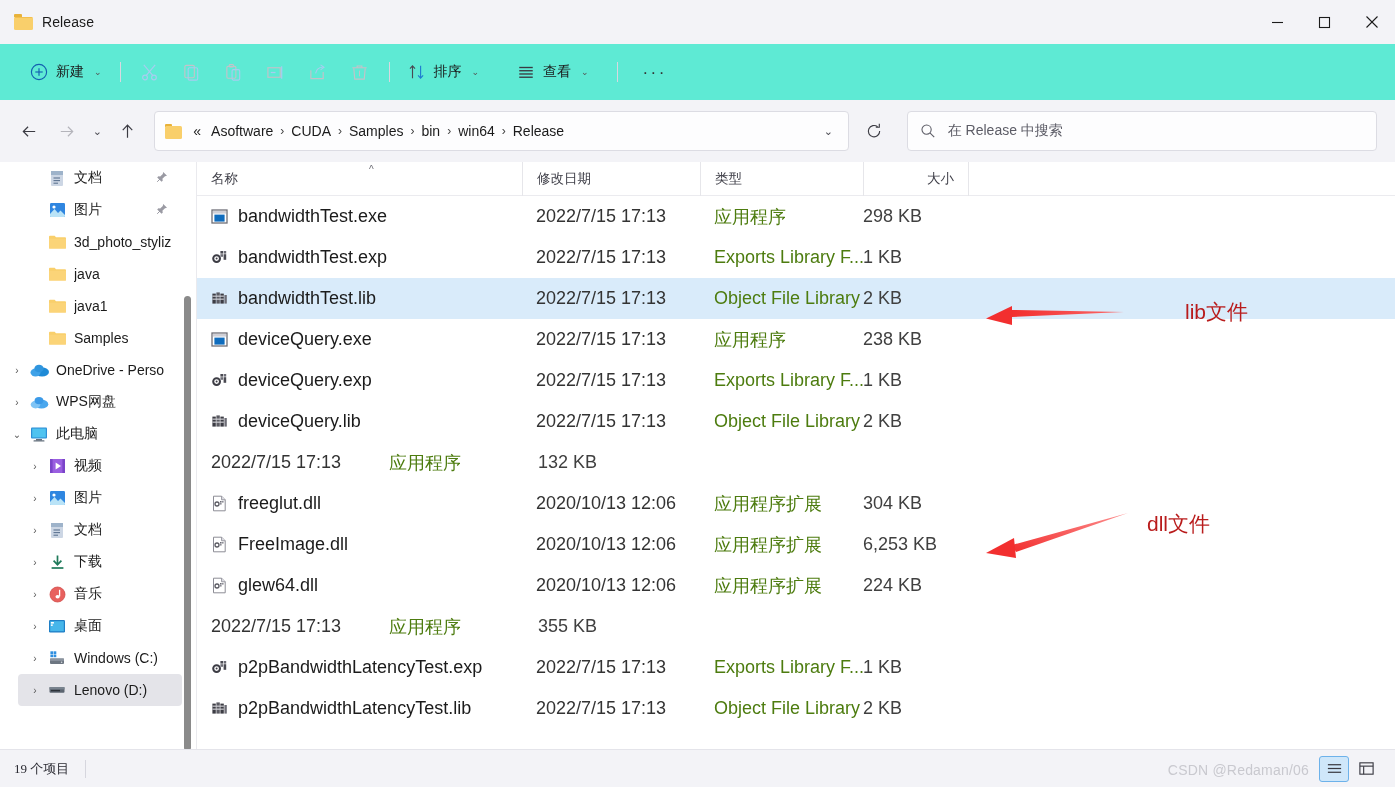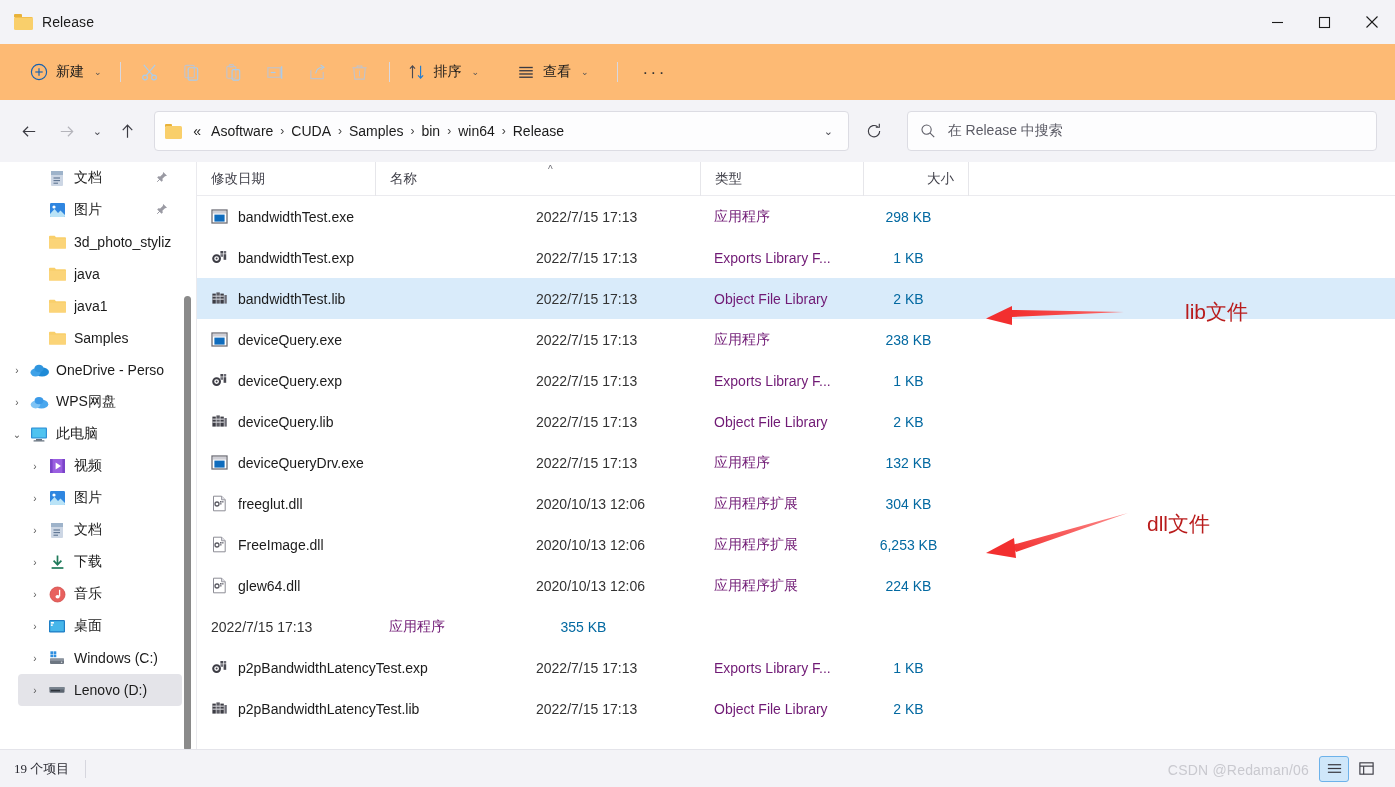--- a/index.html
+++ b/index.html
@@ -44,21 +44,21 @@
   }
   .wc {
     width: 47px; height: 44px; display: flex; align-items: center; justify-content: center;
     color: #1b1b1b;
   }
   .wc svg { display: block; }
 
   
   .cmdbar {
     position: absolute; left: 0; top: 44px; width: 1395px; height: 56px;
-    background: #fdba74;
+    background: #5eead4;
     display: flex; align-items: center; padding-left: 20px; gap: 0;
   }
   .cmd-btn {
     height: 36px; display: flex; align-items: center; gap: 8px;
     padding: 0 10px; border-radius: 4px; color: #1b1b1b; font-size: 14px;
     white-space: nowrap;
   }
   .cmd-icon-btn {
     width: 42px; height: 36px; display: flex; align-items: center; justify-content: center;
     border-radius: 4px;
@@ -153,31 +153,31 @@
   .col.c-type { width: 163px; align-items: center; }
   .col.c-size { width: 105px; justify-content: flex-end; padding-right: 14px; padding-left: 0; }
   .col.c-tail { width: 30px; }
   .sortcaret {
     position: absolute; left: 172px; top: 2px; font-size: 10px; color: #6b6b73;
   }
 
   .rows { position: relative; }
   .row {
     height: 41px; display: flex; align-items: center;
-    font-size: 14px; color: #1b1b1b;
+    font-size: 18px; color: #1b1b1b;
   }
   .row.sel { background: #d9ebfa; }
   .cell-name {
     width: 325px; display: flex; align-items: center; gap: 10px; padding-left: 14px;
     overflow: hidden; white-space: nowrap;
   }
   .cell-date { width: 178px; padding-left: 14px; color: #333; }
-  .cell-type { width: 163px; padding-left: 14px; color: #701a75;
+  .cell-type { width: 163px; padding-left: 14px; color: #4d7c0f;
      white-space: nowrap; overflow: hidden; }
-  .cell-size { width: 105px; text-align: center; padding-right: 14px; color: #0369a1; }
+  .cell-size { width: 105px; text-align: left; padding-right: 14px; color: #404040; }
   .ficon { width: 17px; height: 17px; flex: none; position: relative; }
 
   
   .statusbar {
     position: absolute; left: 0; top: 749px; width: 1395px; height: 38px;
     background: #f3f3f7; border-top: 1px solid #e4e4ea;
     display: flex; align-items: center; font-family: Liberation Serif, serif;
   }
   .status-text { font-size: 13px; color: #2b2b33; padding-left: 14px; }
   .status-div { width: 1px; height: 18px; background: #d6d6de; margin-left: 16px; }
@@ -588,26 +588,26 @@
             </svg>
           </span>
           <span class="sb-label">Lenovo (D:)</span>
         </div>
       </div>
     <div class="sb-scroll"></div>
     <div class="vsep"></div>
 
     <div class="filepane">
       <div class="colhead">
-        <div class="col c-date">
-          <span>修改日期</span>
-        </div>
         <div class="col c-name">
           <span>名称</span>
           <span class="sortcaret">^</span>
+        </div>
+        <div class="col c-date">
+          <span>修改日期</span>
         </div>
         <div class="col c-type">
           <span>类型</span>
         </div>
         <div class="col c-size">
           <span>大小</span>
         </div>
         <div class="col c-tail"></div>
       </div>
       <div class="rows" id="filerows">
@@ -695,28 +695,20 @@
                   <rect x="1.4" y="5.6" width="11.4" height="1.1" fill="#d5d5da"></rect>
                   <rect x="1.4" y="8.6" width="11.4" height="1.1" fill="#d5d5da"></rect>
                 </svg></span>
               <span>deviceQuery.lib</span>
             </div>
             <div class="cell-date">2022/7/15 17:13</div>
             <div class="cell-type">Object File Library</div>
             <div class="cell-size">2 KB</div>
           </div>
           <div class="row">
-            <div class="cell-name">
-              <span class="ficon"><svg width="17" height="17" viewBox="0 0 17 17">
-                  <rect x="1" y="2" width="15" height="13" fill="#ffffff" stroke="#6f6f77" stroke-width="1.3"></rect>
-                  <rect x="2" y="3" width="13" height="2.6" fill="#cfcfd6"></rect>
-                  <rect x="3.4" y="6.6" width="10.2" height="7" fill="#0f6cbd"></rect>
-                </svg></span>
-              <span>deviceQueryDrv.exe</span>
-            </div>
             <div class="cell-date">2022/7/15 17:13</div>
             <div class="cell-type">应用程序</div>
             <div class="cell-size">132 KB</div>
           </div>
           <div class="row">
             <div class="cell-name">
               <span class="ficon"><svg width="17" height="17" viewBox="0 0 17 17">
                   <path d="M2.5 1.2 H10.6 L14.2 4.8 V15.8 H2.5 Z" fill="#ffffff" stroke="#8d8d96" stroke-width="1"></path>
                   <path d="M10.6 1.2 V4.8 H14.2" fill="#e2e2e8" stroke="#8d8d96" stroke-width=".9"></path>
                   <circle cx="6" cy="9" r="2" fill="none" stroke="#5a5a62" stroke-width="1.3"></circle>

